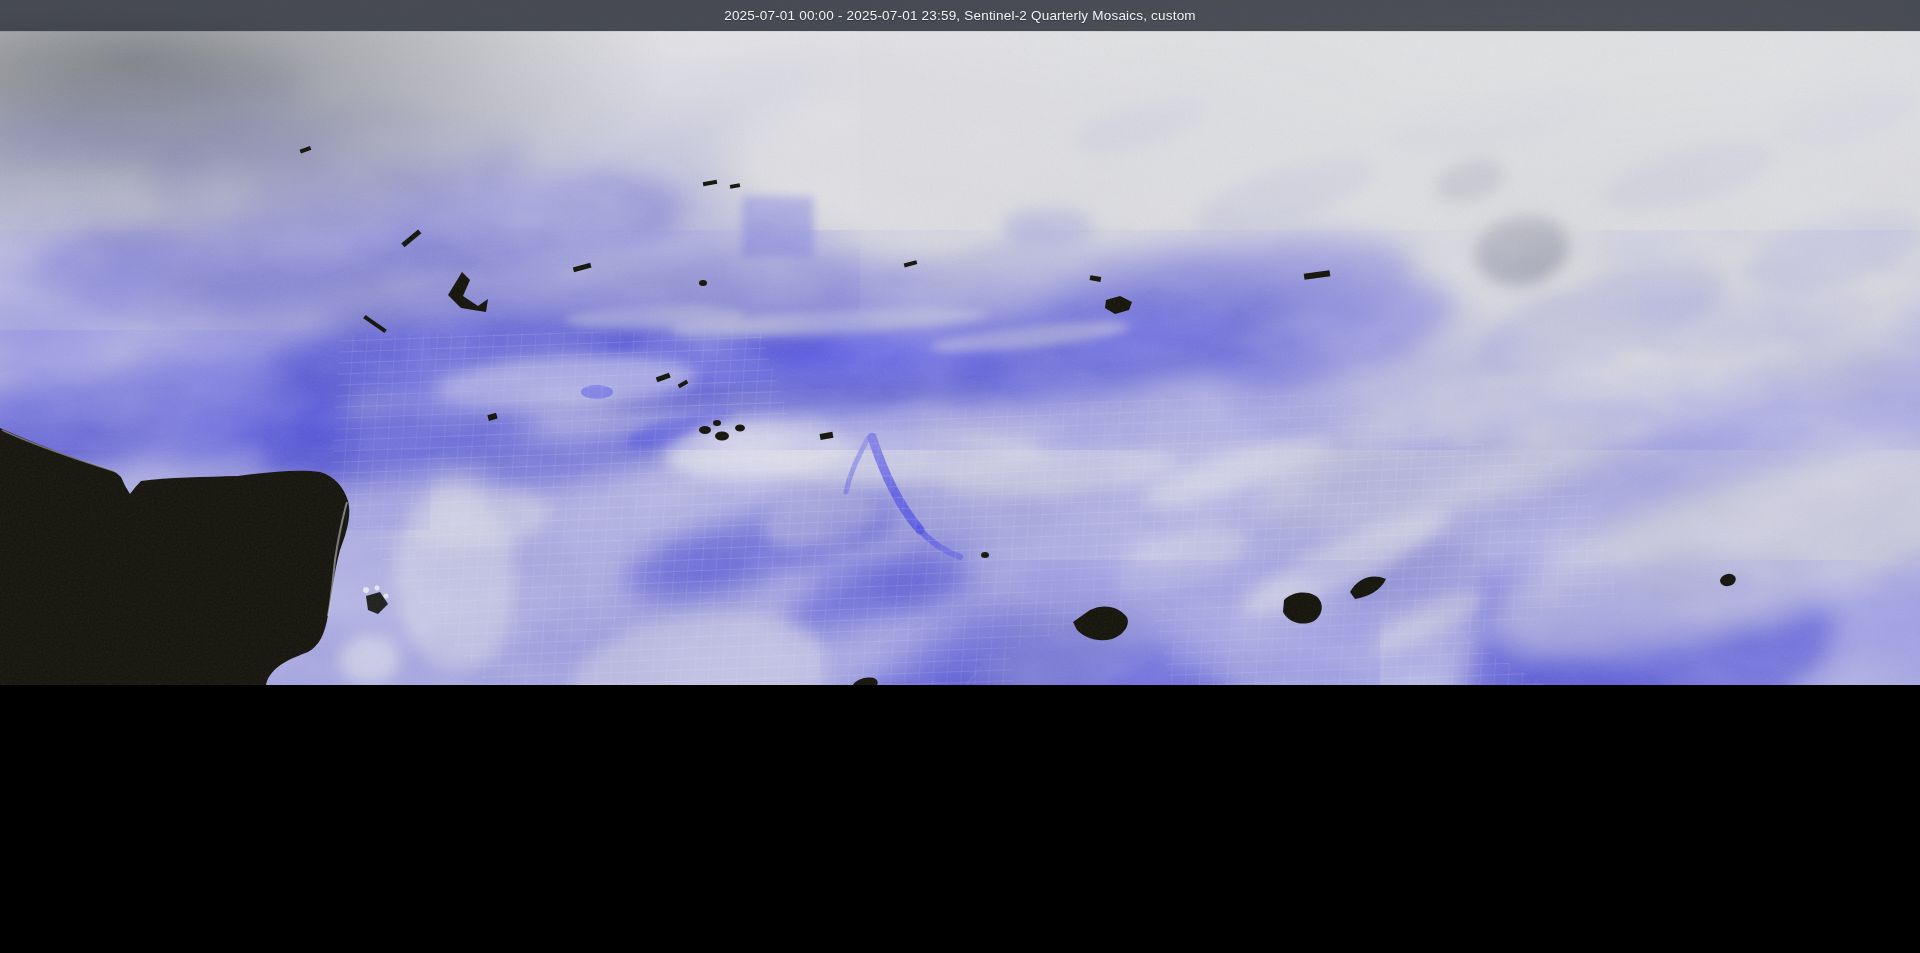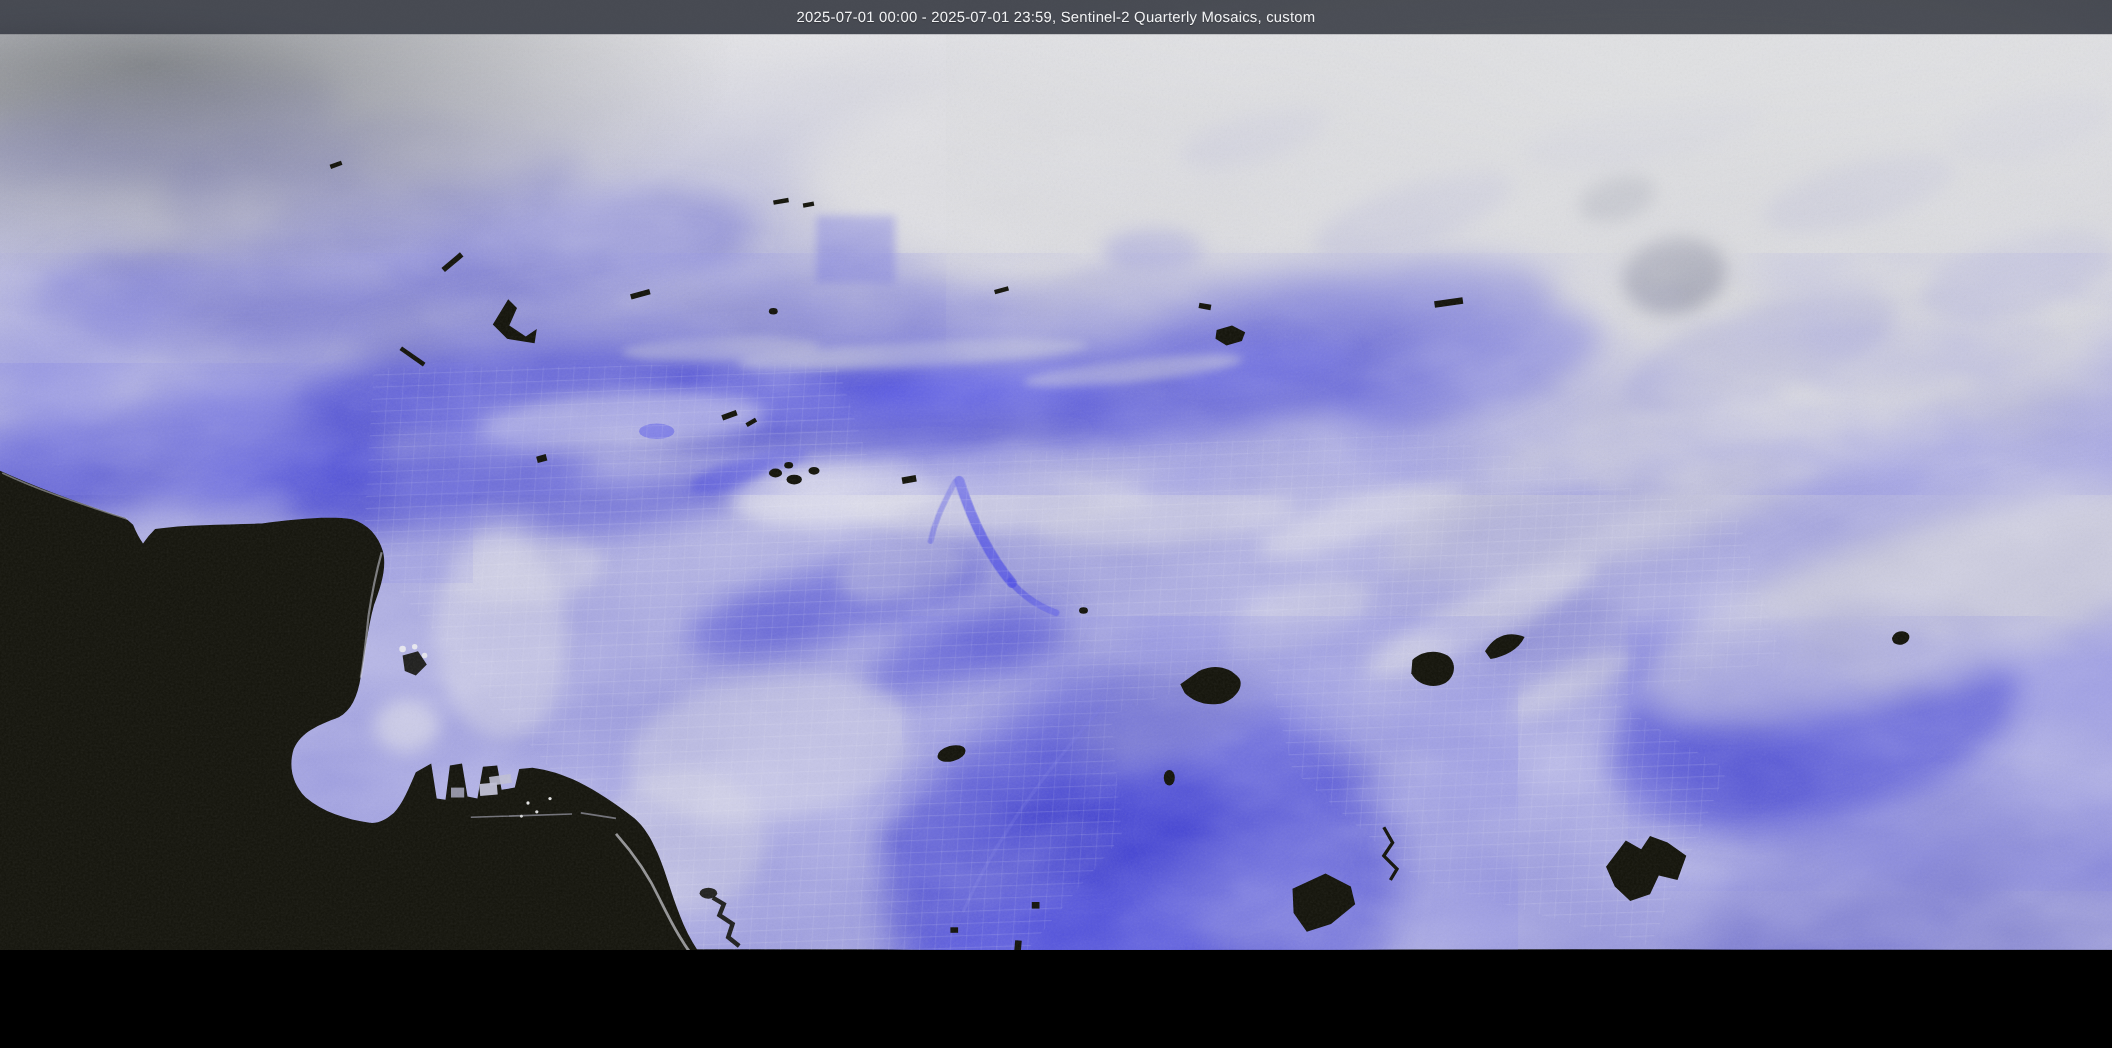--- a/index.html
+++ b/index.html
@@ -1,17 +1,17 @@
 <!DOCTYPE html>
 <html><head>
 <meta charset="utf-8">
 <style>
   html,body{margin:0;padding:0;width:1920px;height:953px;overflow:hidden;background:#000;
     font-family:"Liberation Sans",sans-serif;}
-  .screen{position:relative;width:1920px;height:863px;overflow:hidden;}
+  .screen{position:relative;width:1920px;height:685px;overflow:hidden;}
   .map-canvas{position:absolute;inset:0;cursor:grab;}
   .map-canvas svg{display:block;width:1920px;height:953px;}
   .title-bar{position:absolute;top:0;left:0;width:100%;height:31px;
     background:rgba(40,44,52,0.80);display:flex;align-items:center;justify-content:center;
     z-index:10;box-shadow:0 0 1px rgba(0,0,0,.4);}
   .title-bar span{color:#f2f3f5;font-size:13.5px;letter-spacing:.2px;white-space:nowrap;
     text-shadow:0 1px 1px rgba(0,0,0,.35);user-select:none;}
 </style>
 </head>
 <body>

